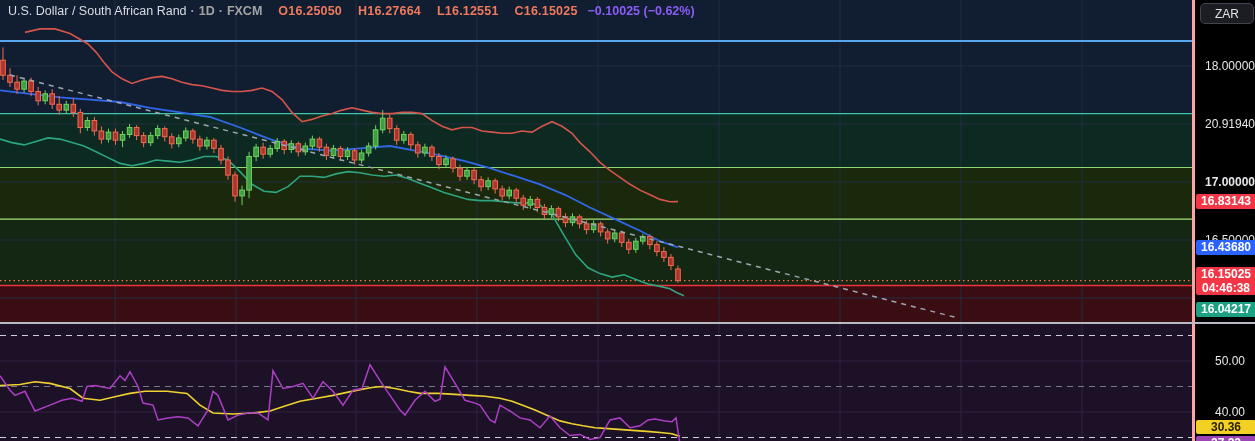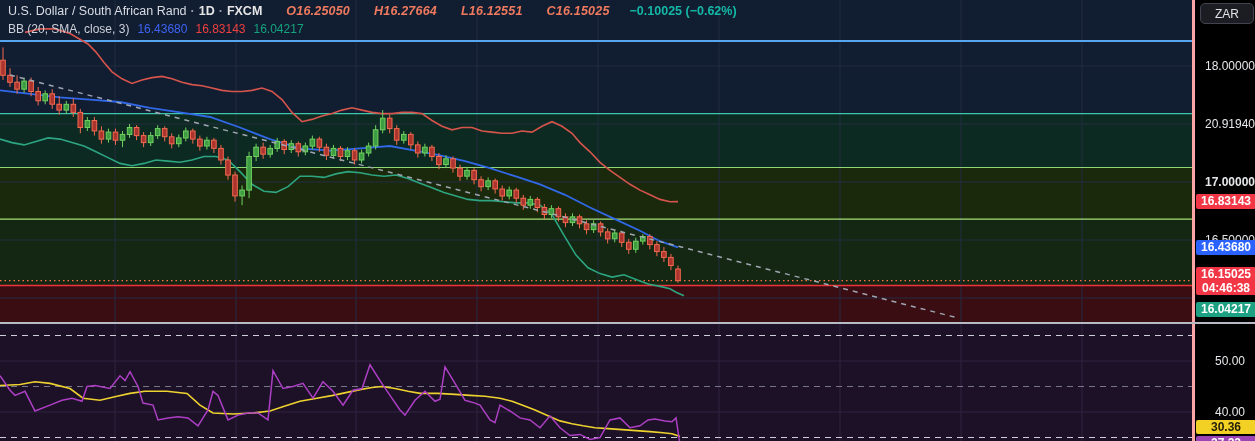--- a/index.html
+++ b/index.html
@@ -7,23 +7,23 @@
        font-family:"Liberation Sans",sans-serif;-webkit-font-smoothing:antialiased;}
   .pane{position:absolute;left:0;}
   #main-pane{top:0;width:1192px;height:322px;background:#111d31;}
   #rsi-pane{top:323px;width:1192px;height:118px;background:#1c1127;}
   svg{position:absolute;top:0;left:0;display:block;}
   .legend{position:absolute;left:8px;z-index:5;white-space:nowrap;}
   .lg-row{height:18px;line-height:18px;font-size:12px;}
   .lg-row.first{font-weight:600;font-size:12.5px;}
   .t-title{color:#d9dce3;font-weight:400;}
   .t-sep{color:#9aa0ab;margin:0 4px;}
-  .t-dim{color:#e5e5e5;}
-  .t-ohlc{color:#ef7a5e;margin-left:24px;letter-spacing:.2px;font-style:italic;}
-  .t-chg{color:#14b8a6;margin-left:20px;}
+  .t-dim{color:#a3a3a3;}
+  .t-ohlc{color:#ef7a5e;margin-left:16px;letter-spacing:.2px;}
+  .t-chg{color:#8b5cf6;margin-left:10px;}
   .bb-name,.rsi-name{color:#cdd1d9;}
   .bb-basis{color:#3e63f3;margin-left:8px;}
   .bb-upper{color:#ef4040;margin-left:8px;}
   .bb-lower{color:#13a47e;margin-left:8px;}
   .rsi-val{color:#9c4db3;margin-left:10px;font-weight:600;}
   .rsi-ma{color:#f0cf2b;margin-left:10px;font-weight:700;}
   .rsi-empty{color:#cfd3da;margin-left:10px;letter-spacing:6px;}
   #pane-sep{position:absolute;left:0;top:322px;width:1255px;height:1.5px;background:#b7bac3;z-index:8;}
   #axis{position:absolute;left:1192px;top:0;width:63px;height:441px;background:#000;
         border-left:3px solid #fca5a5;z-index:6;}
@@ -458,23 +458,20 @@
             <line x1="677.976" y1="265.5" x2="677.976" y2="282.9" stroke="#f26a50" stroke-width="1"></line>
             <rect x="675.7" y="269.0" width="4.6" height="11.6" fill="#ab352e" stroke="#f26a50" stroke-width="1"></rect>
           </g>
         </g>
         <line x1="10" y1="75" x2="958" y2="318" stroke="#a0a6b1" stroke-width="1.5" stroke-dasharray="5,5"></line>
       </svg>
     <div class="legend" style="top:2px;">
       <div class="lg-row first">
         <span class="t-title">U.S. Dollar / South African Rand</span><span class="t-sep">·</span><span class="t-dim">1D</span><span class="t-sep">·</span><span class="t-dim">FXCM</span><span class="t-ohlc"><span>O</span><span>16.25050</span></span><span class="t-ohlc"><span>H</span><span>16.27664</span></span><span class="t-ohlc"><span>L</span><span>16.12551</span></span><span class="t-ohlc"><span>C</span><span>16.15025</span></span><span class="t-chg">−0.10025 (−0.62%)</span>
       </div>
-      <div class="lg-row">
-        <span class="bb-name">BB (20, SMA, close, 3)</span><span class="bb-basis">16.43680</span><span class="bb-upper">16.83143</span><span class="bb-lower">16.04217</span>
-      </div>
     </div>
   </div>
 
   <div id="rsi-pane" class="pane">
     <svg id="rsi-svg" width="1192" height="118">
         <line x1="115" y1="0" x2="115" y2="118" stroke="#2e2340" stroke-width="1"></line>
         <line x1="236" y1="0" x2="236" y2="118" stroke="#2e2340" stroke-width="1"></line>
         <line x1="356" y1="0" x2="356" y2="118" stroke="#2e2340" stroke-width="1"></line>
         <line x1="477" y1="0" x2="477" y2="118" stroke="#2e2340" stroke-width="1"></line>
         <line x1="598" y1="0" x2="598" y2="118" stroke="#2e2340" stroke-width="1"></line>

